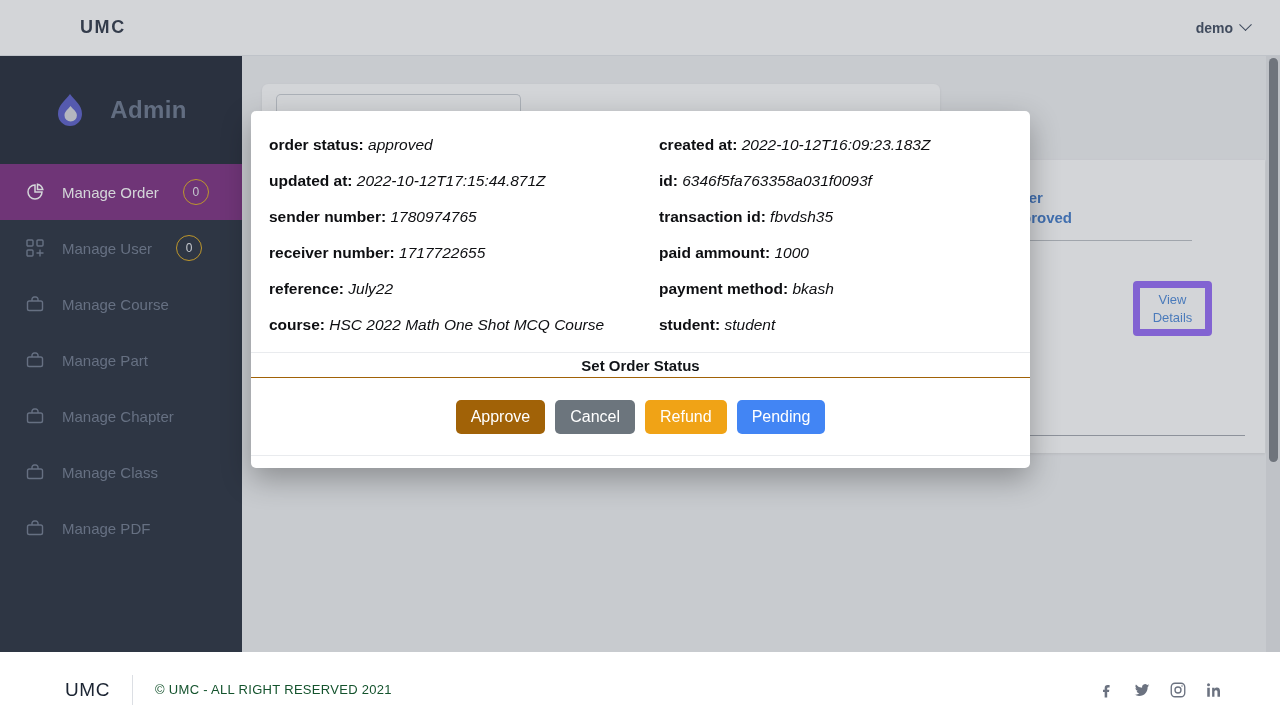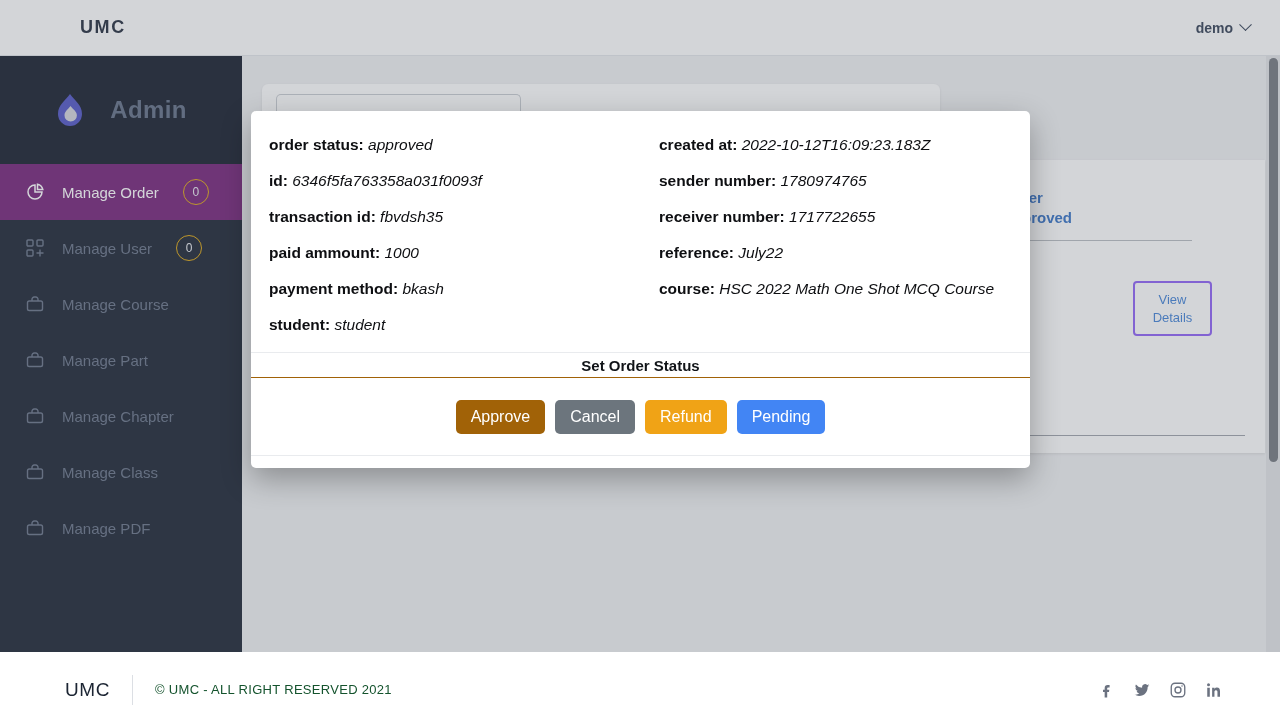--- a/index.html
+++ b/index.html
@@ -82,21 +82,21 @@
   .order-rule {
     position: absolute; left: 740px; top: 80px; width: 190px; height: 1px;
     background: #b6bac1;
   }
   .order-date {
     position: absolute; left: 710px; top: 139px;
     font-size: 14px; color: #222831;
   }
   .view-details {
     position: absolute; left: 871px; top: 121px; width: 79px; height: 55px;
-    border: 2px solid #8b5cf6; border-radius: 4px; color: #3d7fd6;
+    border: 7px solid #8b5cf6; border-radius: 4px; color: #3d7fd6;
     font-size: 13px; line-height: 1.35; text-align: center;
     display: flex; align-items: center; justify-content: center;
     background: transparent; cursor: pointer;
   }
   .order-bottom-rule {
     position: absolute; left: 20px; top: 275px; width: 963px; height: 1px;
     background: #9ba0a8;
   }
 
   
@@ -295,20 +295,24 @@
 
         <div class="kv">
           <b>order status:</b>
           <i>approved</i>
         </div>
         <div class="kv">
           <b>created at:</b>
           <i>2022-10-12T16:09:23.183Z</i>
         </div>
 
+        <div class="kv">
+          <b>updated at:</b>
+          <i>2022-10-12T17:15:44.871Z</i>
+        </div>
         <div class="kv">
           <b>id:</b>
           <i>6346f5fa763358a031f0093f</i>
         </div>
 
         <div class="kv">
           <b>sender number:</b>
           <i>1780974765</i>
         </div>
         <div class="kv">

